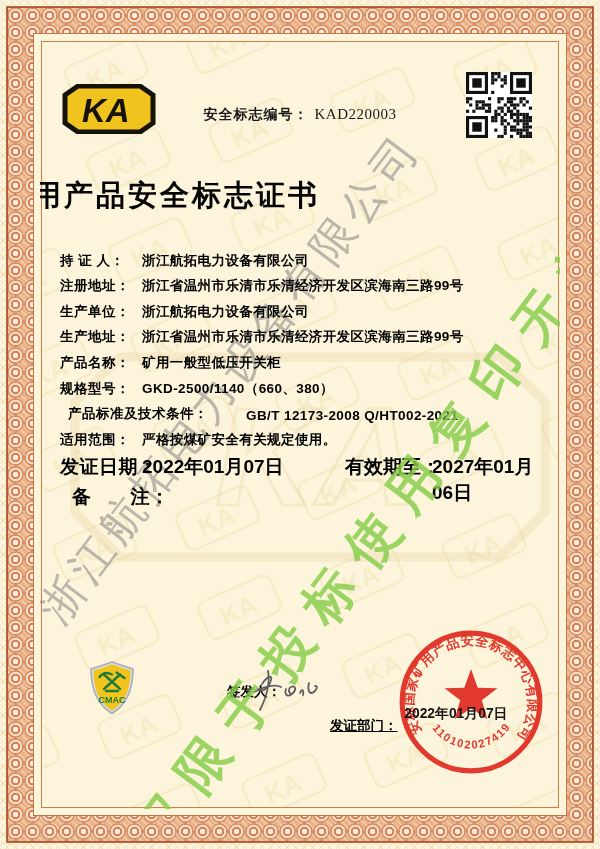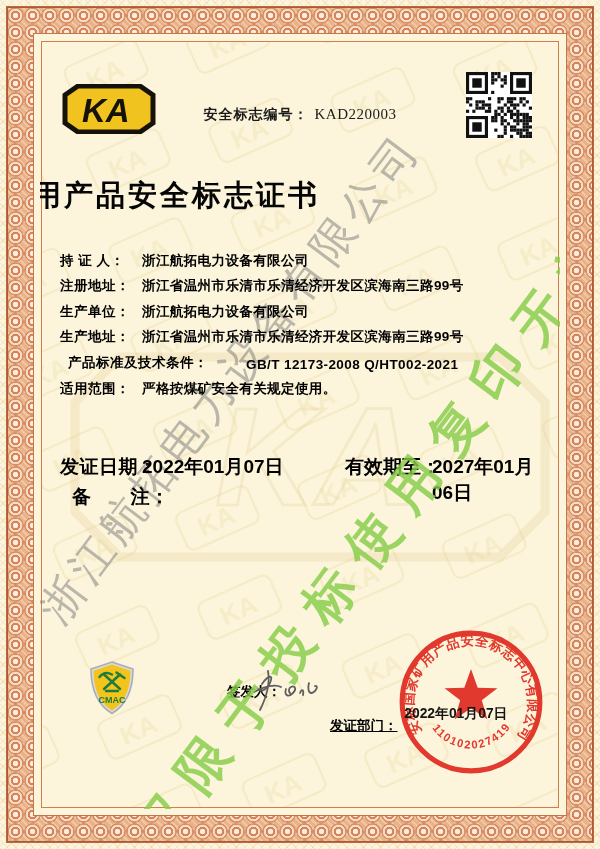--- a/index.html
+++ b/index.html
@@ -245,20 +245,28 @@
           <span class="fvalue">浙江省温州市乐清市乐清经济开发区滨海南三路99号</span>
         </div>
         <div class="frow">
           <span class="flabel">生产单位：</span>
           <span class="fvalue">浙江航拓电力设备有限公司</span>
         </div>
         <div class="frow">
           <span class="flabel">生产地址：</span>
           <span class="fvalue">浙江省温州市乐清市乐清经济开发区滨海南三路99号</span>
         </div>
+        <div class="frow">
+          <span class="flabel">产品名称：</span>
+          <span class="fvalue">矿用一般型低压开关柜</span>
+        </div>
+        <div class="frow">
+          <span class="flabel">规格型号：</span>
+          <span class="fvalue">GKD-2500/1140（660、380）</span>
+        </div>
         <div class="frow wide">
           <span class="flabel">产品标准及技术条件：</span>
           <span class="fvalue">GB/T 12173-2008 Q/HT002-2021</span>
         </div>
         <div class="frow">
           <span class="flabel">适用范围：</span>
           <span class="fvalue">严格按煤矿安全有关规定使用。</span>
         </div>
       </div>
 

